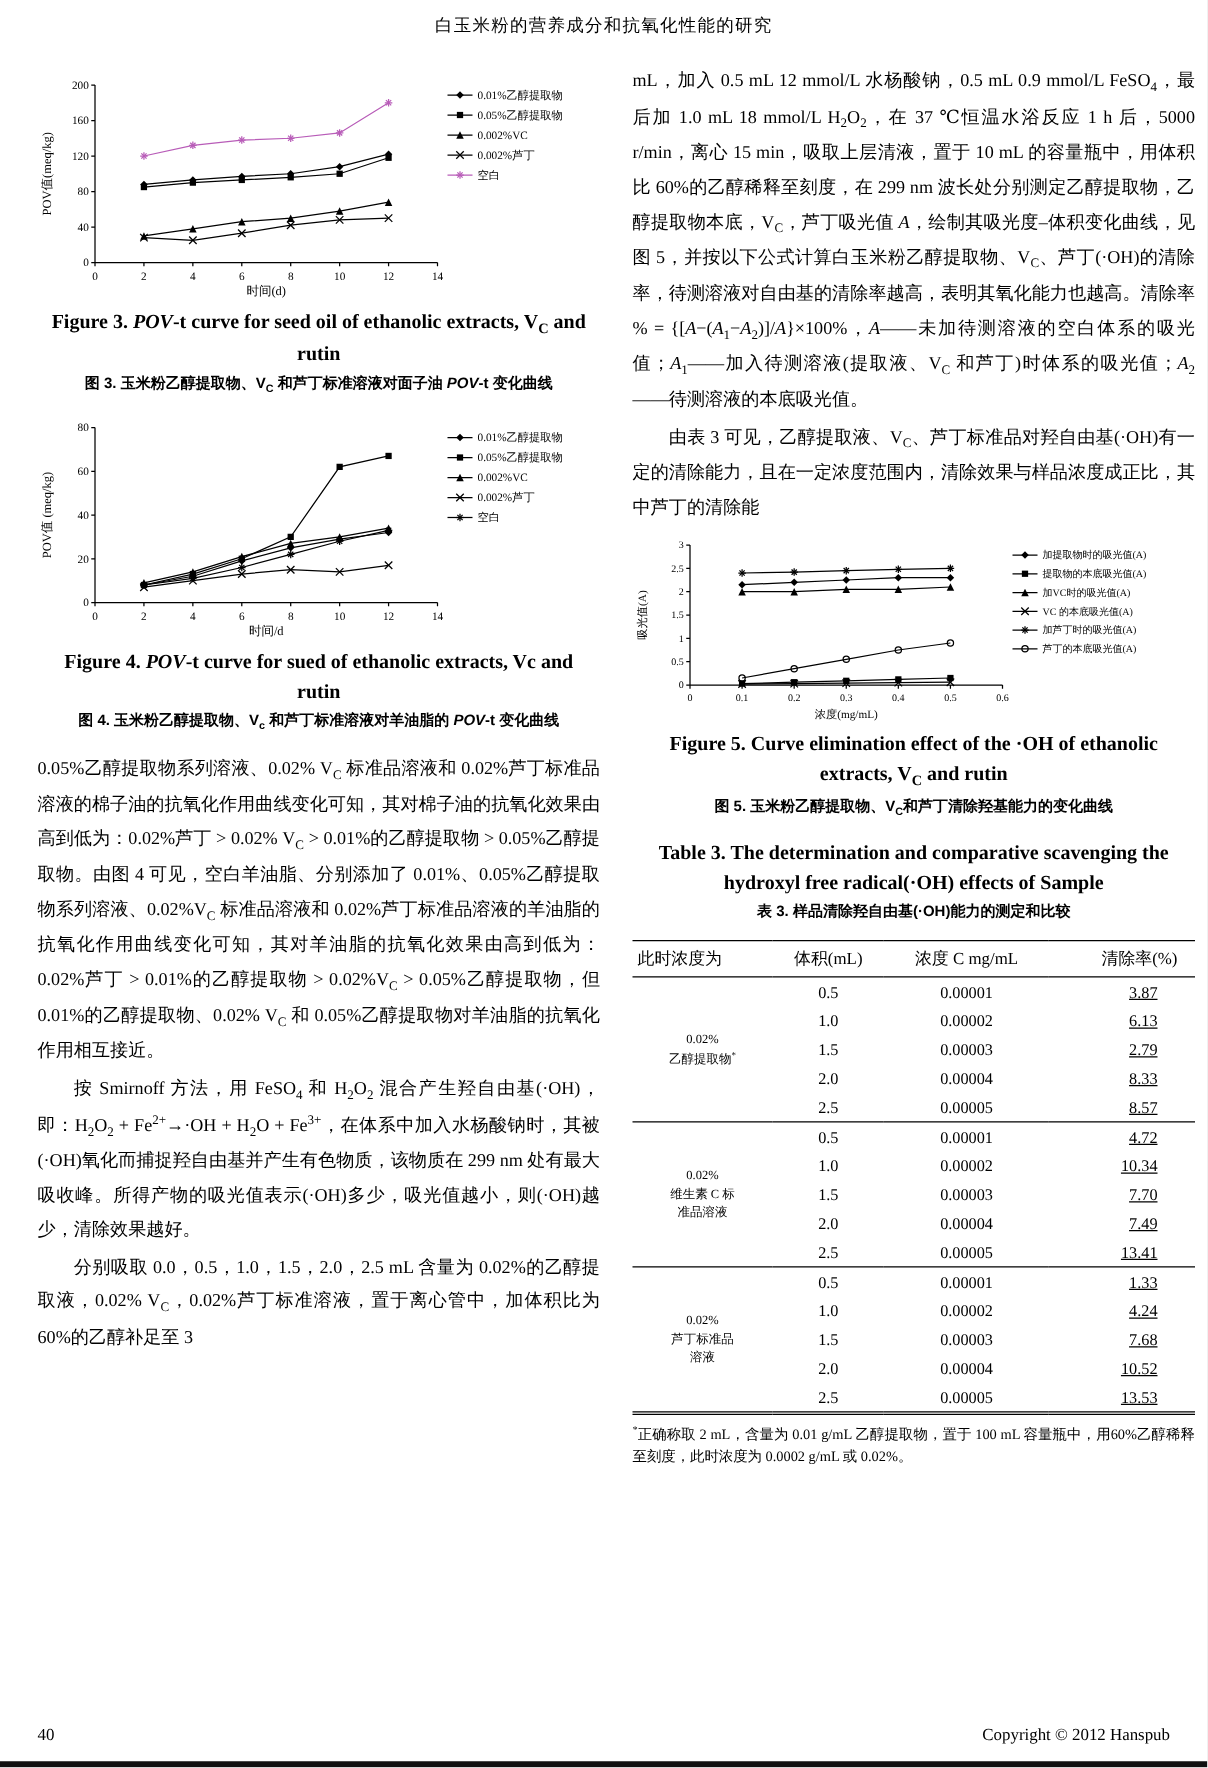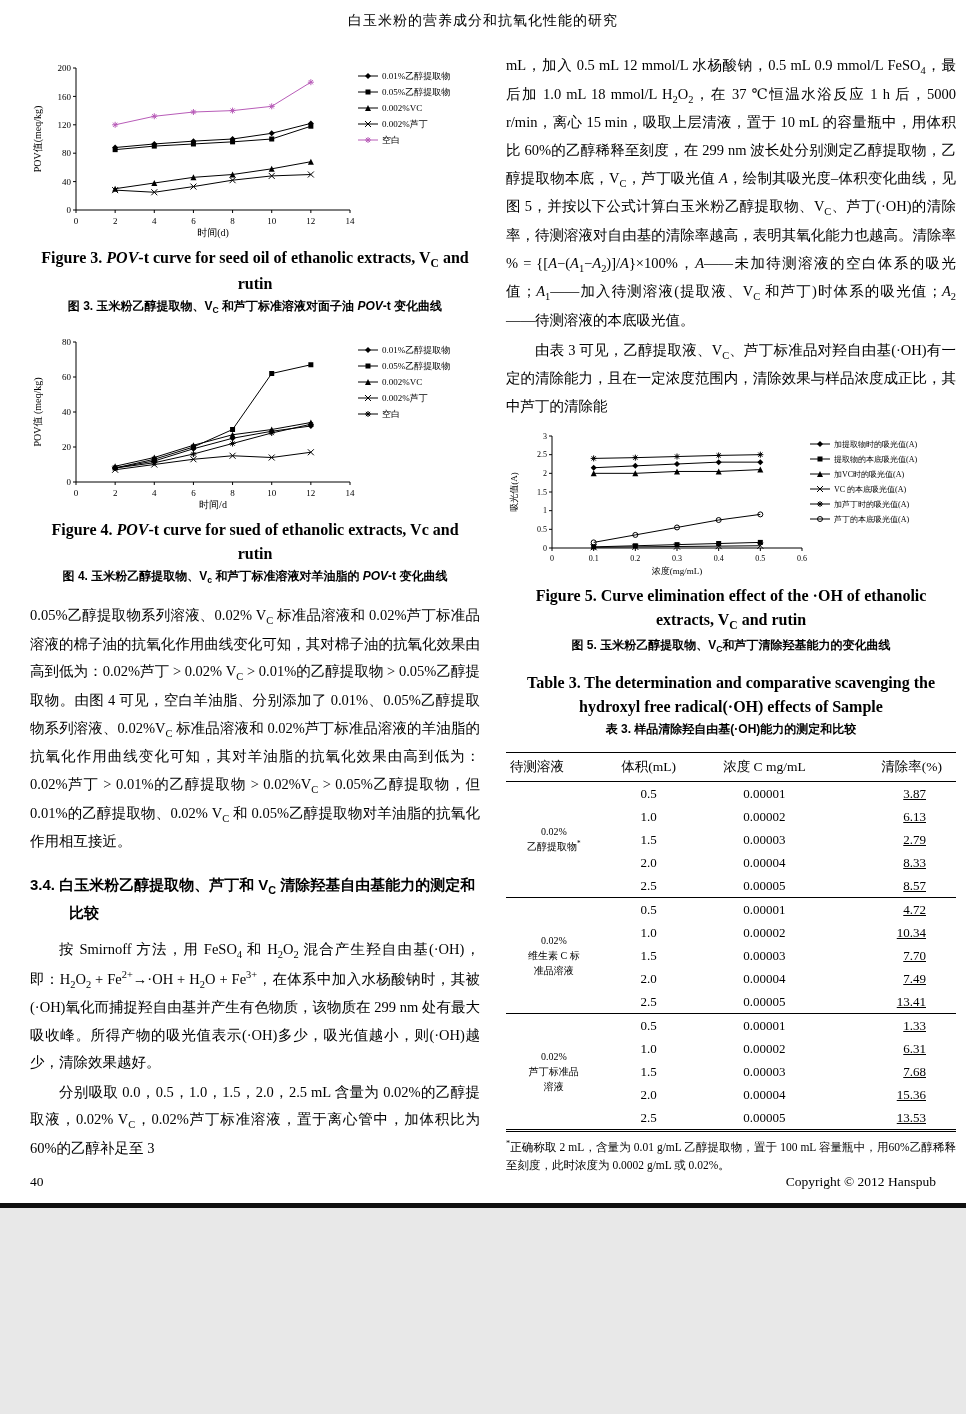--- a/index.html
+++ b/index.html
@@ -1,16 +1,16 @@
 <!DOCTYPE html>
 <html><head>
 <meta charset="utf-8">
 <style>
   html,body{margin:0;padding:0;background:#e8e8e8;}
-  .page{width:966px;height:1208px;margin:0 auto;position:relative;background:#fff;
+  .page{width:966px;height:1414px;margin:0 auto;position:relative;background:#fff;
         font-family:"Liberation Serif","DejaVu Serif",serif;color:#000;overflow:hidden;
         box-sizing:border-box;padding:10px 30px 0;}
   .header-title{text-align:center;font-size:14px;letter-spacing:1px;margin-top:2px;}
   .columns{display:flex;gap:26px;margin-top:22px;}
   .col{width:450px;flex:0 0 450px;}
   .para{font-size:14.5px;line-height:1.9;text-align:justify;margin:0 0 2px;}
   .para.indent{text-indent:2em;}
   .section-heading{font-family:"Liberation Sans","DejaVu Sans",sans-serif;font-size:15px;
         font-weight:bold;line-height:1.75;margin:16px 0 10px;padding-left:2.6em;text-indent:-2.6em;}
   .caption{text-align:center;font-weight:bold;margin:6px 6px 14px;}
@@ -275,21 +275,20 @@
             <text x="352" y="85.15" text-anchor="start" font-size="9" fill="#000">空白</text>
           </svg>
         </div>
       <div class="caption">
         <div class="cap-en">Figure 4. <i>POV</i>-t curve for sued of ethanolic extracts, Vc and rutin</div>
         <div class="cap-zh">图 4.  玉米粉乙醇提取物、V<sub>c</sub> 和芦丁标准溶液对羊油脂的 <i>POV</i>-t 变化曲线</div>
       </div>
 
       <p class="para">0.05%乙醇提取物系列溶液、0.02% V<sub>C</sub> 标准品溶液和 0.02%芦丁标准品溶液的棉子油的抗氧化作用曲线变化可知，其对棉子油的抗氧化效果由高到低为：0.02%芦丁 &gt; 0.02% V<sub>C</sub> &gt; 0.01%的乙醇提取物 &gt; 0.05%乙醇提取物。由图 4 可见，空白羊油脂、分别添加了 0.01%、0.05%乙醇提取物系列溶液、0.02%V<sub>C</sub> 标准品溶液和 0.02%芦丁标准品溶液的羊油脂的抗氧化作用曲线变化可知，其对羊油脂的抗氧化效果由高到低为：0.02%芦丁 &gt; 0.01%的乙醇提取物 &gt; 0.02%V<sub>C</sub> &gt; 0.05%乙醇提取物，但 0.01%的乙醇提取物、0.02% V<sub>C</sub> 和 0.05%乙醇提取物对羊油脂的抗氧化作用相互接近。</p>
 
-      <h3 class="section-heading">3.4.  白玉米粉乙醇提取物、芦丁和 V<sub>C</sub> 清除羟基自由基能力的测定和比较</h3>
 
       <p class="para indent">按 Smirnoff 方法，用 FeSO<sub>4</sub> 和 H<sub>2</sub>O<sub>2</sub> 混合产生羟自由基(·OH)，即：H<sub>2</sub>O<sub>2</sub> + Fe<sup>2+</sup>→·OH + H<sub>2</sub>O + Fe<sup>3+</sup>，在体系中加入水杨酸钠时，其被(·OH)氧化而捕捉羟自由基并产生有色物质，该物质在 299 nm 处有最大吸收峰。所得产物的吸光值表示(·OH)多少，吸光值越小，则(·OH)越少，清除效果越好。</p>
       <p class="para indent">分别吸取 0.0，0.5，1.0，1.5，2.0，2.5 mL 含量为 0.02%的乙醇提取液，0.02% V<sub>C</sub>，0.02%芦丁标准溶液，置于离心管中，加体积比为 60%的乙醇补足至 3</p>
     </div>
 
     <div class="col">
 
       <p class="para">mL，加入 0.5 mL 12 mmol/L 水杨酸钠，0.5 mL 0.9 mmol/L FeSO<sub>4</sub>，最后加 1.0 mL 18 mmol/L H<sub>2</sub>O<sub>2</sub>，在 37 ℃恒温水浴反应 1 h 后，5000 r/min，离心 15 min，吸取上层清液，置于 10 mL 的容量瓶中，用体积比 60%的乙醇稀释至刻度，在 299 nm 波长处分别测定乙醇提取物，乙醇提取物本底，V<sub>C</sub>，芦丁吸光值 <i>A</i>，绘制其吸光度–体积变化曲线，见图 5，并按以下公式计算白玉米粉乙醇提取物、V<sub>C</sub>、芦丁(·OH)的清除率，待测溶液对自由基的清除率越高，表明其氧化能力也越高。清除率 % = {[<i>A</i>−(<i>A</i><sub>1</sub>−<i>A</i><sub>2</sub>)]/<i>A</i>}×100%，<i>A</i>——未加待测溶液的空白体系的吸光值；<i>A</i><sub>1</sub>——加入待测溶液(提取液、V<sub>C</sub> 和芦丁)时体系的吸光值；<i>A</i><sub>2</sub>——待测溶液的本底吸光值。</p>
       <p class="para indent">由表 3 可见，乙醇提取液、V<sub>C</sub>、芦丁标准品对羟自由基(·OH)有一定的清除能力，且在一定浓度范围内，清除效果与样品浓度成正比，其中芦丁的清除能</p>
 
@@ -413,21 +412,21 @@
       </div>
 
       <div class="caption">
         <div class="cap-en">Table 3. The determination and comparative scavenging the hydroxyl free radical(·OH) effects of Sample</div>
         <div class="cap-zh">表 3.  样品清除羟自由基(·OH)能力的测定和比较</div>
       </div>
 
       <table class="data-table">
         <thead>
           <tr>
-            <th>待测溶液</th>
+            <th>此时浓度为</th>
             <th>体积(mL)</th>
             <th>浓度 C mg/mL</th>
             <th>清除率(%)</th>
           </tr>
         </thead>
         <tbody>
             <tr>
               <td rowspan="5" class="group-label">0.02%
 乙醇提取物<sup>*</sup></td>
               <td class="c1">0.5</td>
@@ -486,31 +485,31 @@
               <td rowspan="5" class="group-label">0.02%
 芦丁标准品
 溶液</td>
               <td class="c1">0.5</td>
               <td class="c2">0.00001</td>
               <td class="c3">1.33</td>
             </tr>
             <tr>
               <td class="c1">1.0</td>
               <td class="c2">0.00002</td>
-              <td class="c3">6.31</td>
+              <td class="c3">4.24</td>
             </tr>
             <tr>
               <td class="c1">1.5</td>
               <td class="c2">0.00003</td>
               <td class="c3">7.68</td>
             </tr>
             <tr>
               <td class="c1">2.0</td>
               <td class="c2">0.00004</td>
-              <td class="c3">15.36</td>
+              <td class="c3">10.52</td>
             </tr>
             <tr>
               <td class="c1">2.5</td>
               <td class="c2">0.00005</td>
               <td class="c3">13.53</td>
             </tr>
           </tbody>
       </table>
 
       <p class="footnote"><sup>*</sup>正确称取 2 mL，含量为 0.01 g/mL 乙醇提取物，置于 100 mL 容量瓶中，用60%乙醇稀释至刻度，此时浓度为 0.0002 g/mL 或 0.02%。</p>

